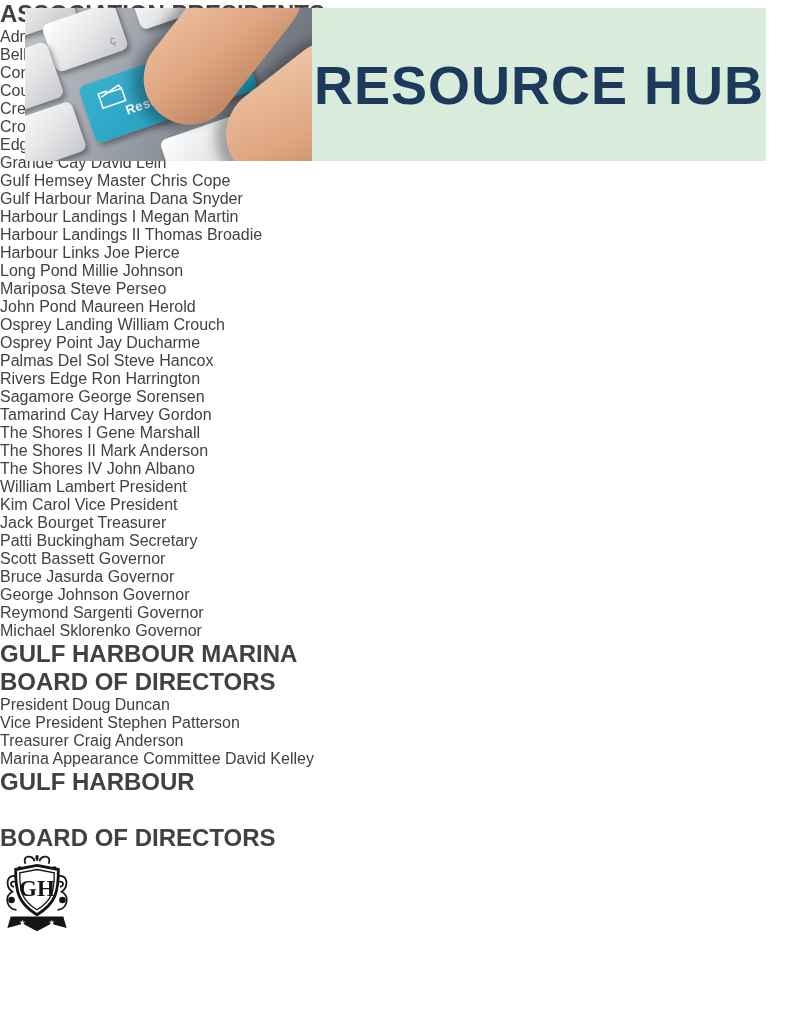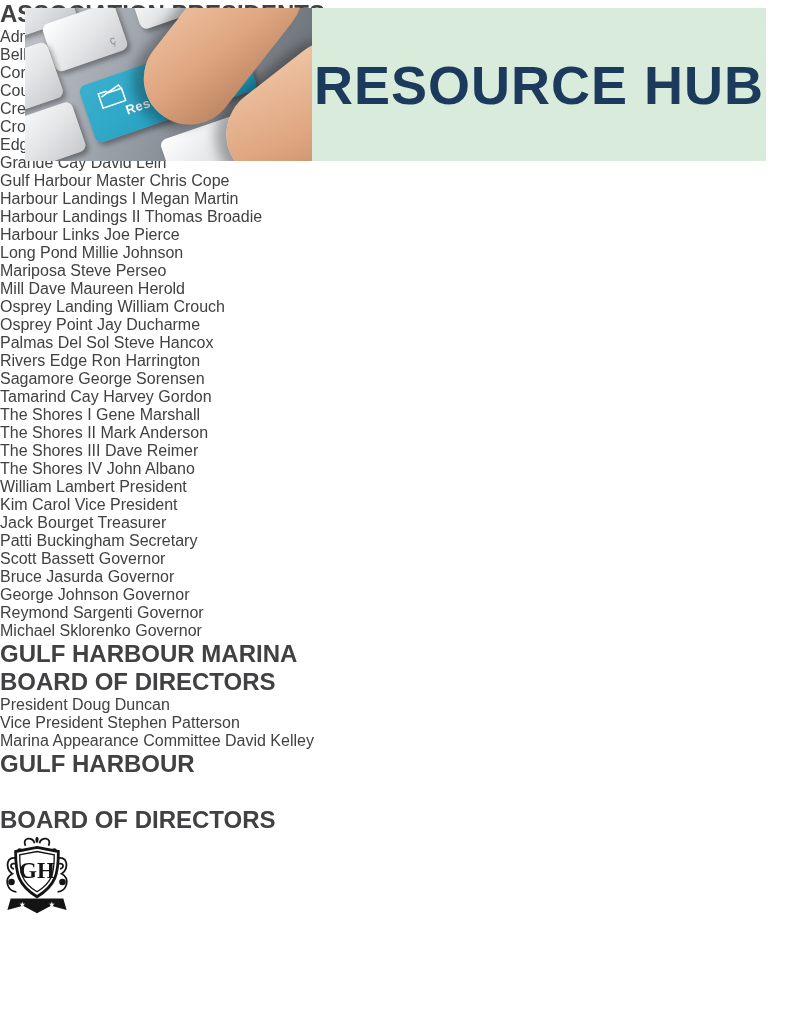--- a/index.html
+++ b/index.html
@@ -134,25 +134,30 @@
           <span class="value">Mike Sklorenko</span>
         </div>
 
         <div class="row">
           <span class="label">Grande Cay</span>
           <span class="dots"></span>
           <span class="value">David Lein</span>
         </div>
 
         <div class="row">
-          <span class="label">Gulf Harbour Master</span>
+          <span class="label">Gulf Hemsey Master</span>
           <span class="dots"></span>
           <span class="value">Chris Cope</span>
         </div>
 
+        <div class="row">
+          <span class="label">Gulf Harbour Marina</span>
+          <span class="dots"></span>
+          <span class="value">Dana Snyder</span>
+        </div>
 
         <div class="row">
           <span class="label">Harbour Landings I</span>
           <span class="dots"></span>
           <span class="value">Megan Martin</span>
         </div>
 
         <div class="row">
           <span class="label">Harbour Landings II</span>
           <span class="dots"></span>
@@ -171,21 +176,21 @@
           <span class="value">Millie Johnson</span>
         </div>
 
         <div class="row">
           <span class="label">Mariposa</span>
           <span class="dots"></span>
           <span class="value">Steve Perseo</span>
         </div>
 
         <div class="row">
-          <span class="label">Mill Dave</span>
+          <span class="label">John Pond</span>
           <span class="dots"></span>
           <span class="value">Maureen Herold</span>
         </div>
 
         <div class="row">
           <span class="label">Osprey Landing</span>
           <span class="dots"></span>
           <span class="value">William Crouch</span>
         </div>
 
@@ -225,25 +230,20 @@
           <span class="dots"></span>
           <span class="value">Gene Marshall</span>
         </div>
 
         <div class="row">
           <span class="label">The Shores II</span>
           <span class="dots"></span>
           <span class="value">Mark Anderson</span>
         </div>
 
-        <div class="row">
-          <span class="label">The Shores III</span>
-          <span class="dots"></span>
-          <span class="value">Dave Reimer</span>
-        </div>
 
         <div class="row">
           <span class="label">The Shores IV</span>
           <span class="dots"></span>
           <span class="value">John Albano</span>
         </div>
       </div>
   </section>
 
   <div class="col col-right">
@@ -320,20 +320,25 @@
             <span class="value">Doug Duncan</span>
           </div>
 
           <div class="row">
             <span class="label">Vice President</span>
             <span class="dots"></span>
             <span class="value">Stephen Patterson</span>
           </div>
 
 
+          <div class="row">
+            <span class="label">Treasurer</span>
+            <span class="dots"></span>
+            <span class="value">Craig Anderson</span>
+          </div>
 
           <div class="row">
             <span class="label">Marina Appearance Committee</span>
             <span class="dots"></span>
             <span class="value">David Kelley</span>
           </div>
         </div>
     </section>
 
     <section>

